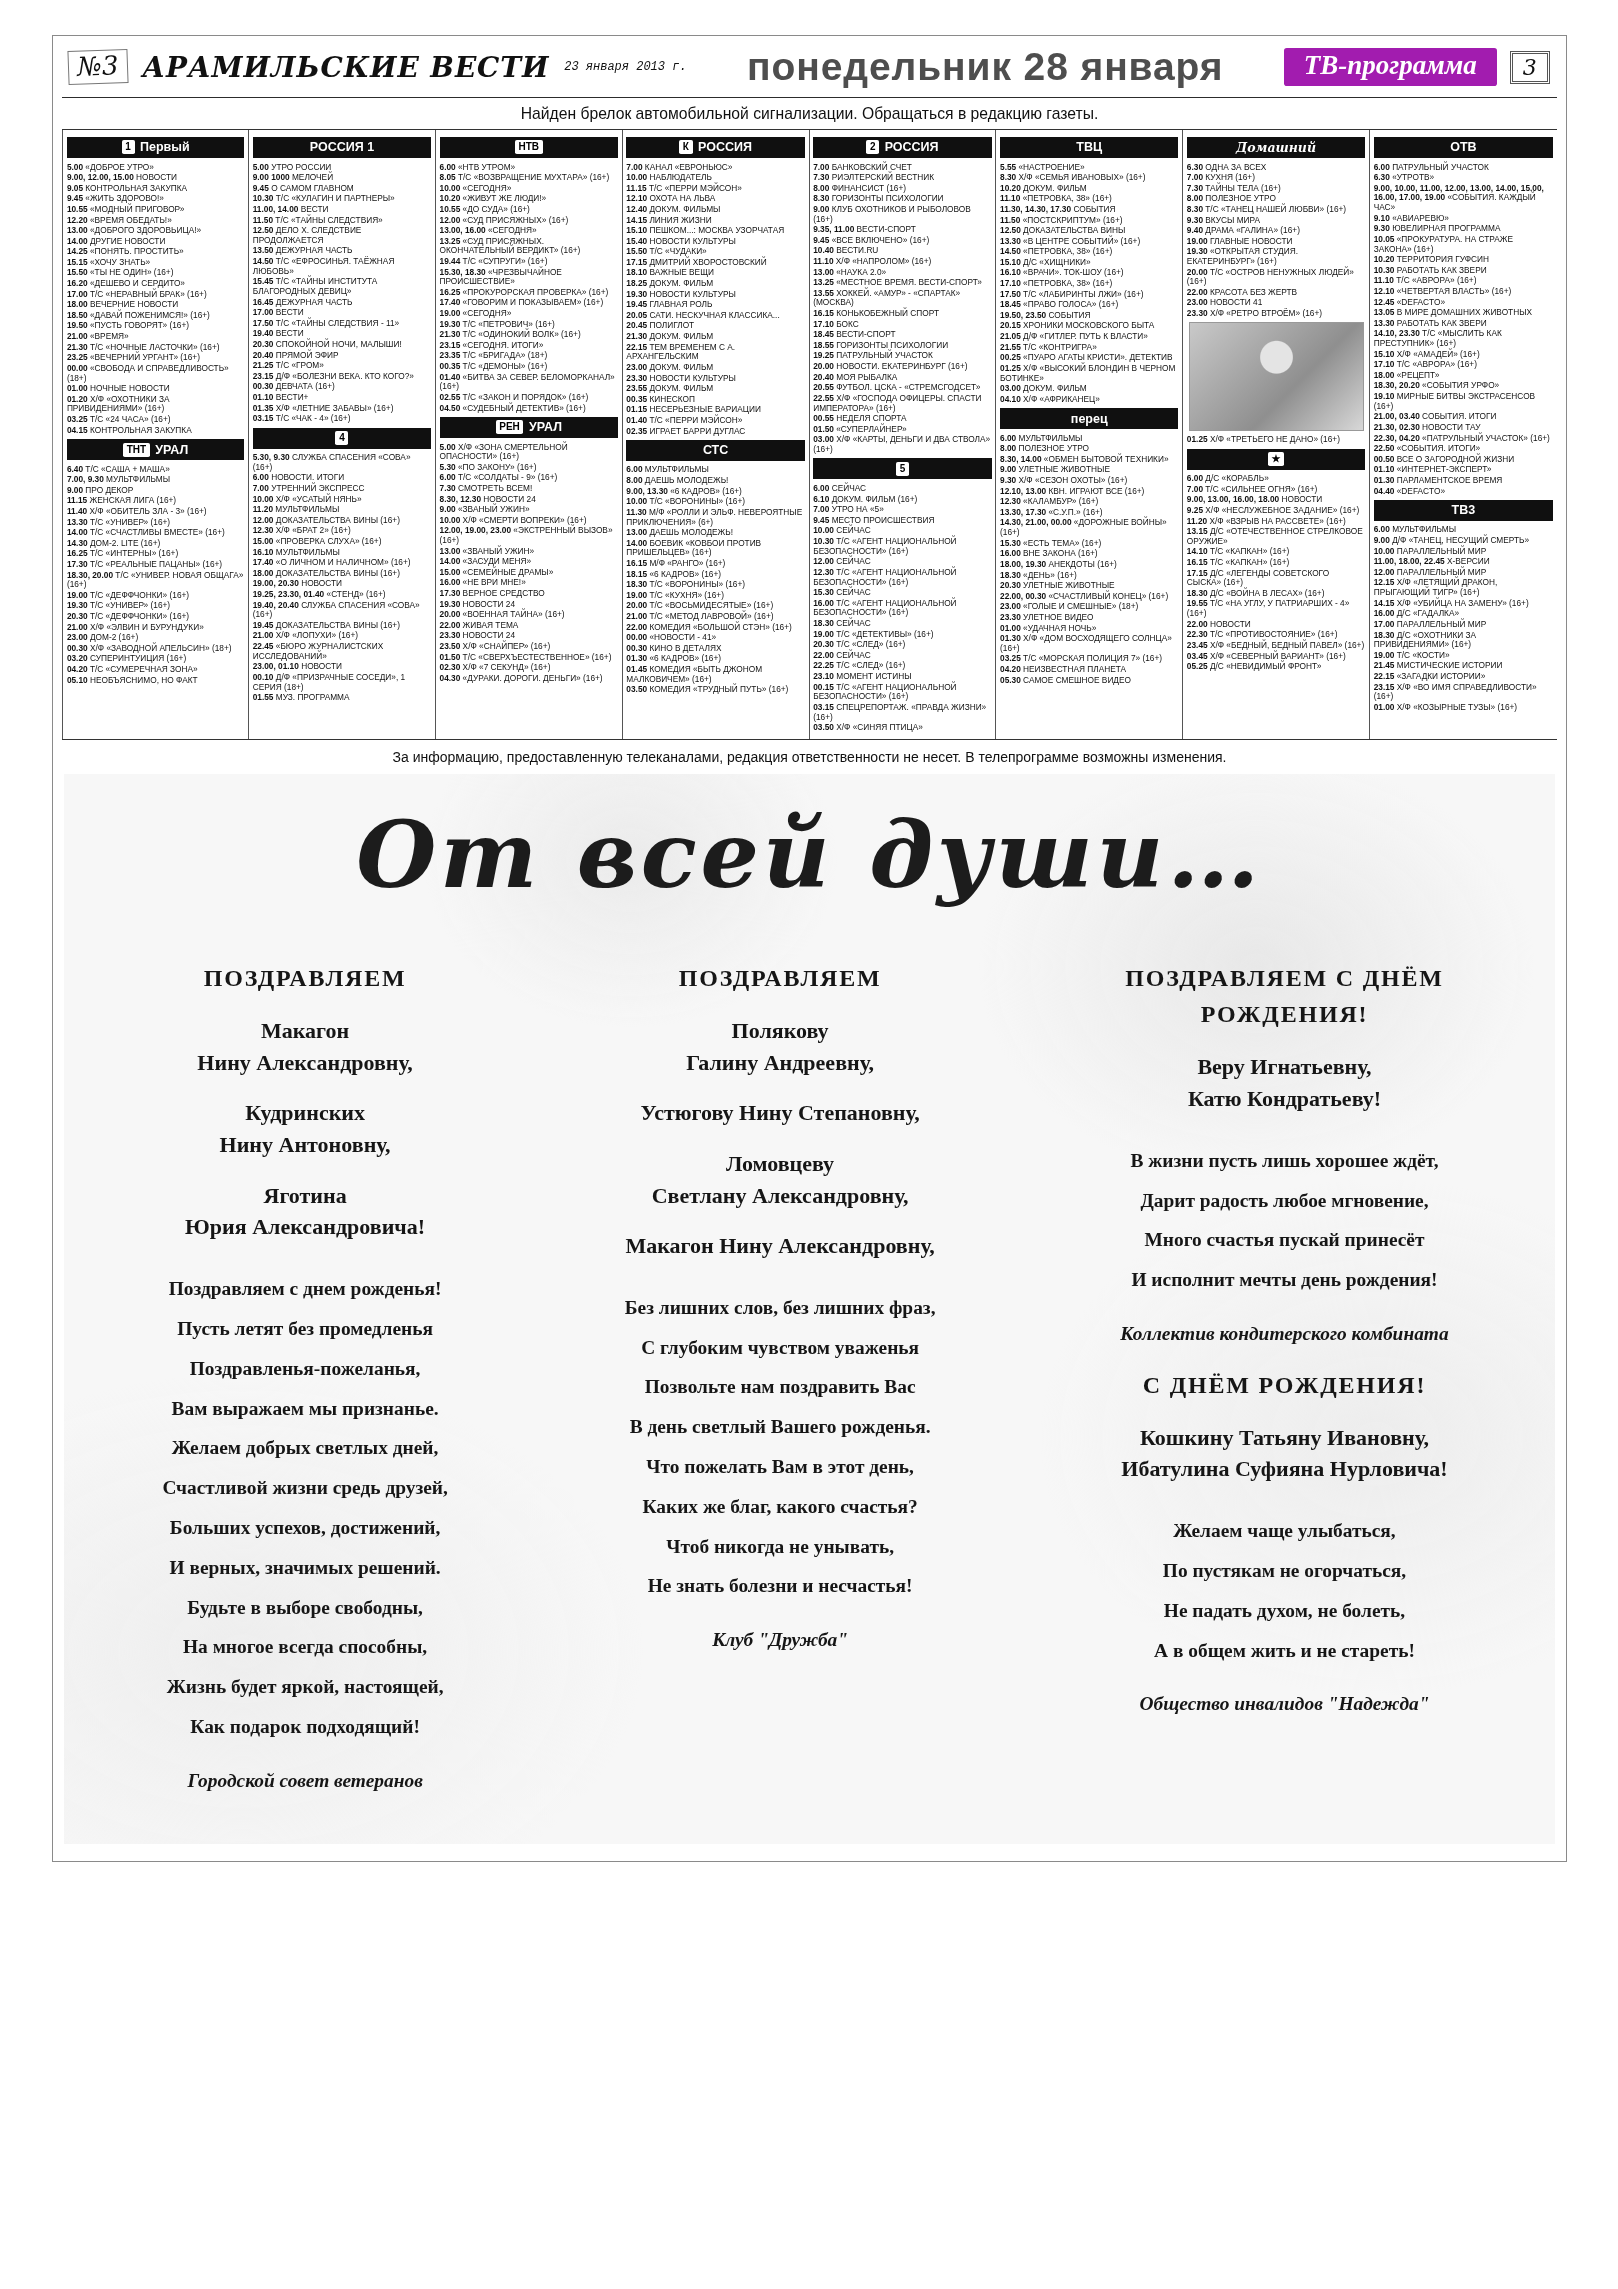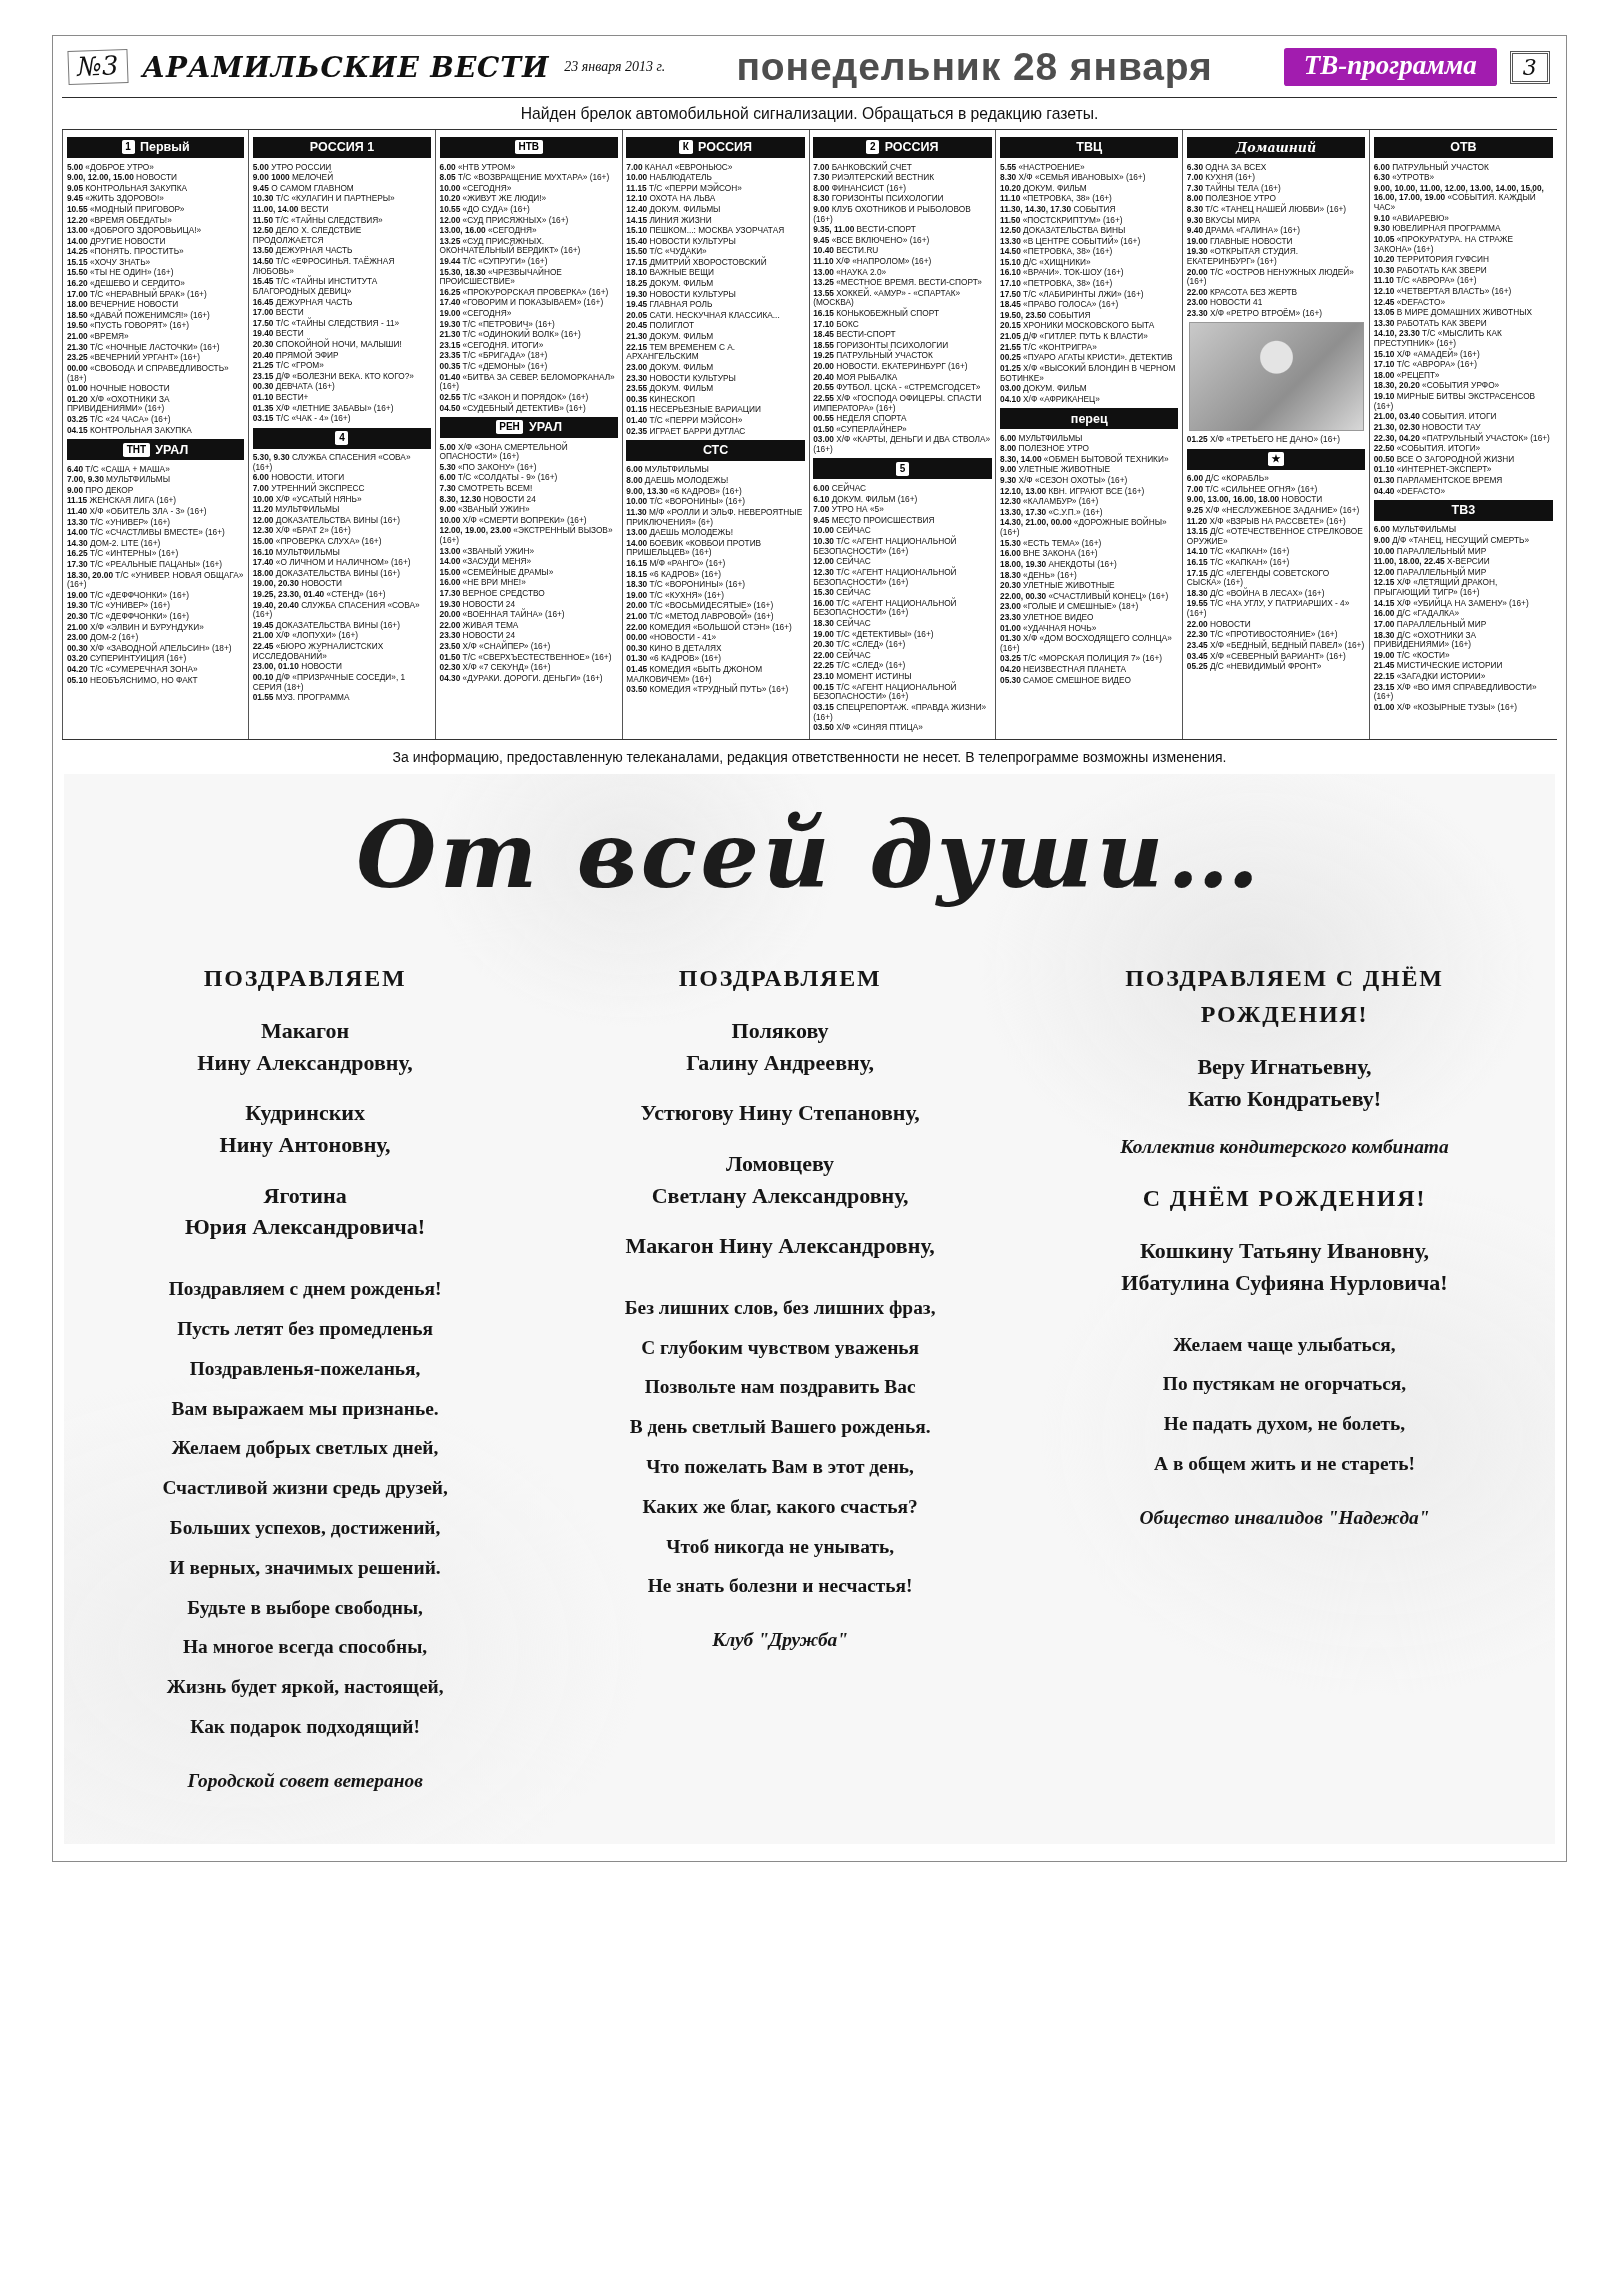--- a/index.html
+++ b/index.html
@@ -25,22 +25,22 @@
   .issue-no {
     font-family:"DejaVu Serif", serif; font-style:italic;
     font-size:26px; border:0.9px solid #777; padding:0 8.3px 1.8px;
     transform:rotate(-2deg); white-space:nowrap;
   }
   .masthead {
     font-family:"DejaVu Serif", serif; font-style:italic; font-weight:bold;
     font-size:28px; letter-spacing:0.9px; white-space:nowrap;
   }
   .issue-date {
-    font-family:Liberation Serif, serif; font-style:italic;
-    font-size:14px; white-space:nowrap;
+    font-family:Liberation Mono, monospace; font-style:italic;
+    font-size:12px; white-space:nowrap;
   }
   .day-title {
     flex:1; text-align:center; font-weight:bold; font-size:39px;
     color:#4e4e4e; letter-spacing:0.9px; white-space:nowrap;
   }
   .section-label {
     font-family:Liberation Serif, serif; font-style:italic; font-weight:bold;
     font-size:27px; color:#fff; background:#a21caf;
     padding:1.8px 20px 4.6px; border-radius:2.8px; white-space:nowrap;
   }
@@ -595,20 +595,26 @@
             <div class="greeting-signature">Клуб "Дружба"</div>
           </div>
         </div>
         <div class="greeting-column">
           <div class="gsec">
             <div class="greeting-heading">ПОЗДРАВЛЯЕМ С ДНЁМ РОЖДЕНИЯ!</div>
             <div class="greeting-names">
               <div class="gname-line">Веру Игнатьевну,</div>
               <div class="gname-line">Катю Кондратьеву!</div>
             </div>
+            <div class="greeting-poem">
+              <div class="gpoem-line">В жизни пусть лишь хорошее ждёт,</div>
+              <div class="gpoem-line">Дарит радость любое мгновение,</div>
+              <div class="gpoem-line">Много счастья пускай принесёт</div>
+              <div class="gpoem-line">И исполнит мечты день рождения!</div>
+            </div>
             <div class="greeting-signature">Коллектив кондитерского комбината</div>
           </div>
           <div class="gsec">
             <div class="greeting-heading">С ДНЁМ РОЖДЕНИЯ!</div>
             <div class="greeting-names">
               <div class="gname-line">Кошкину Татьяну Ивановну,</div>
               <div class="gname-line">Ибатулина Суфияна Нурловича!</div>
             </div>
             <div class="greeting-poem">
               <div class="gpoem-line">Желаем чаще улыбаться,</div>

